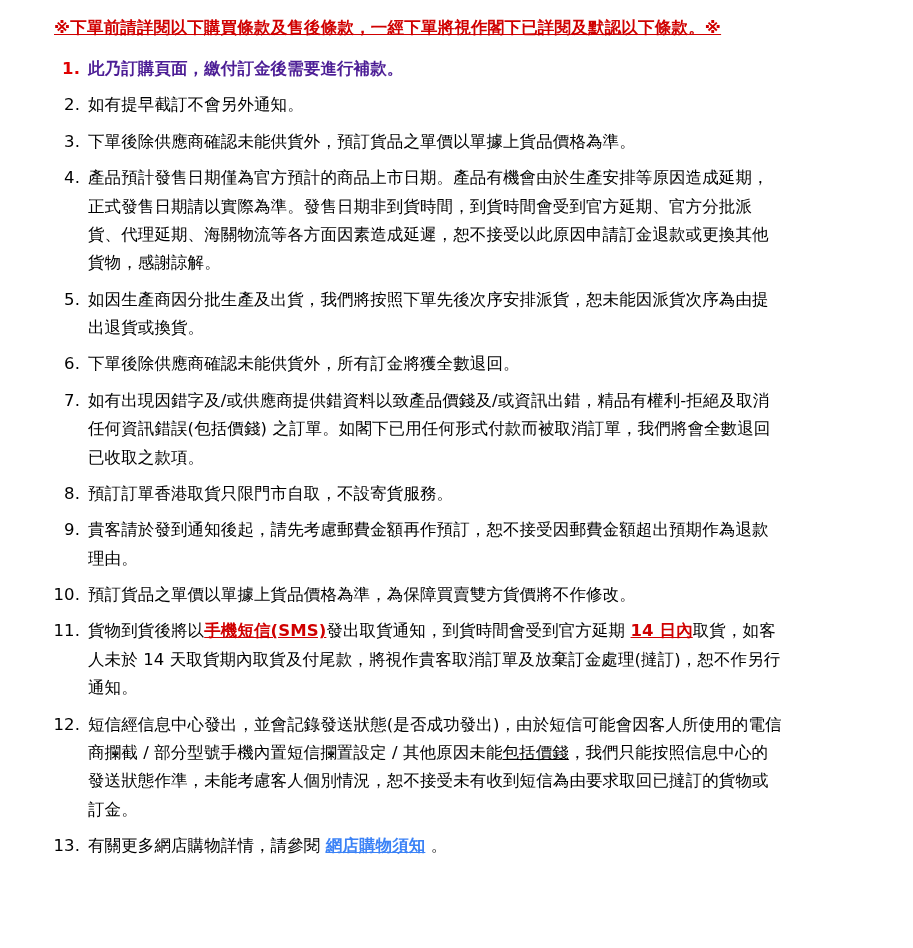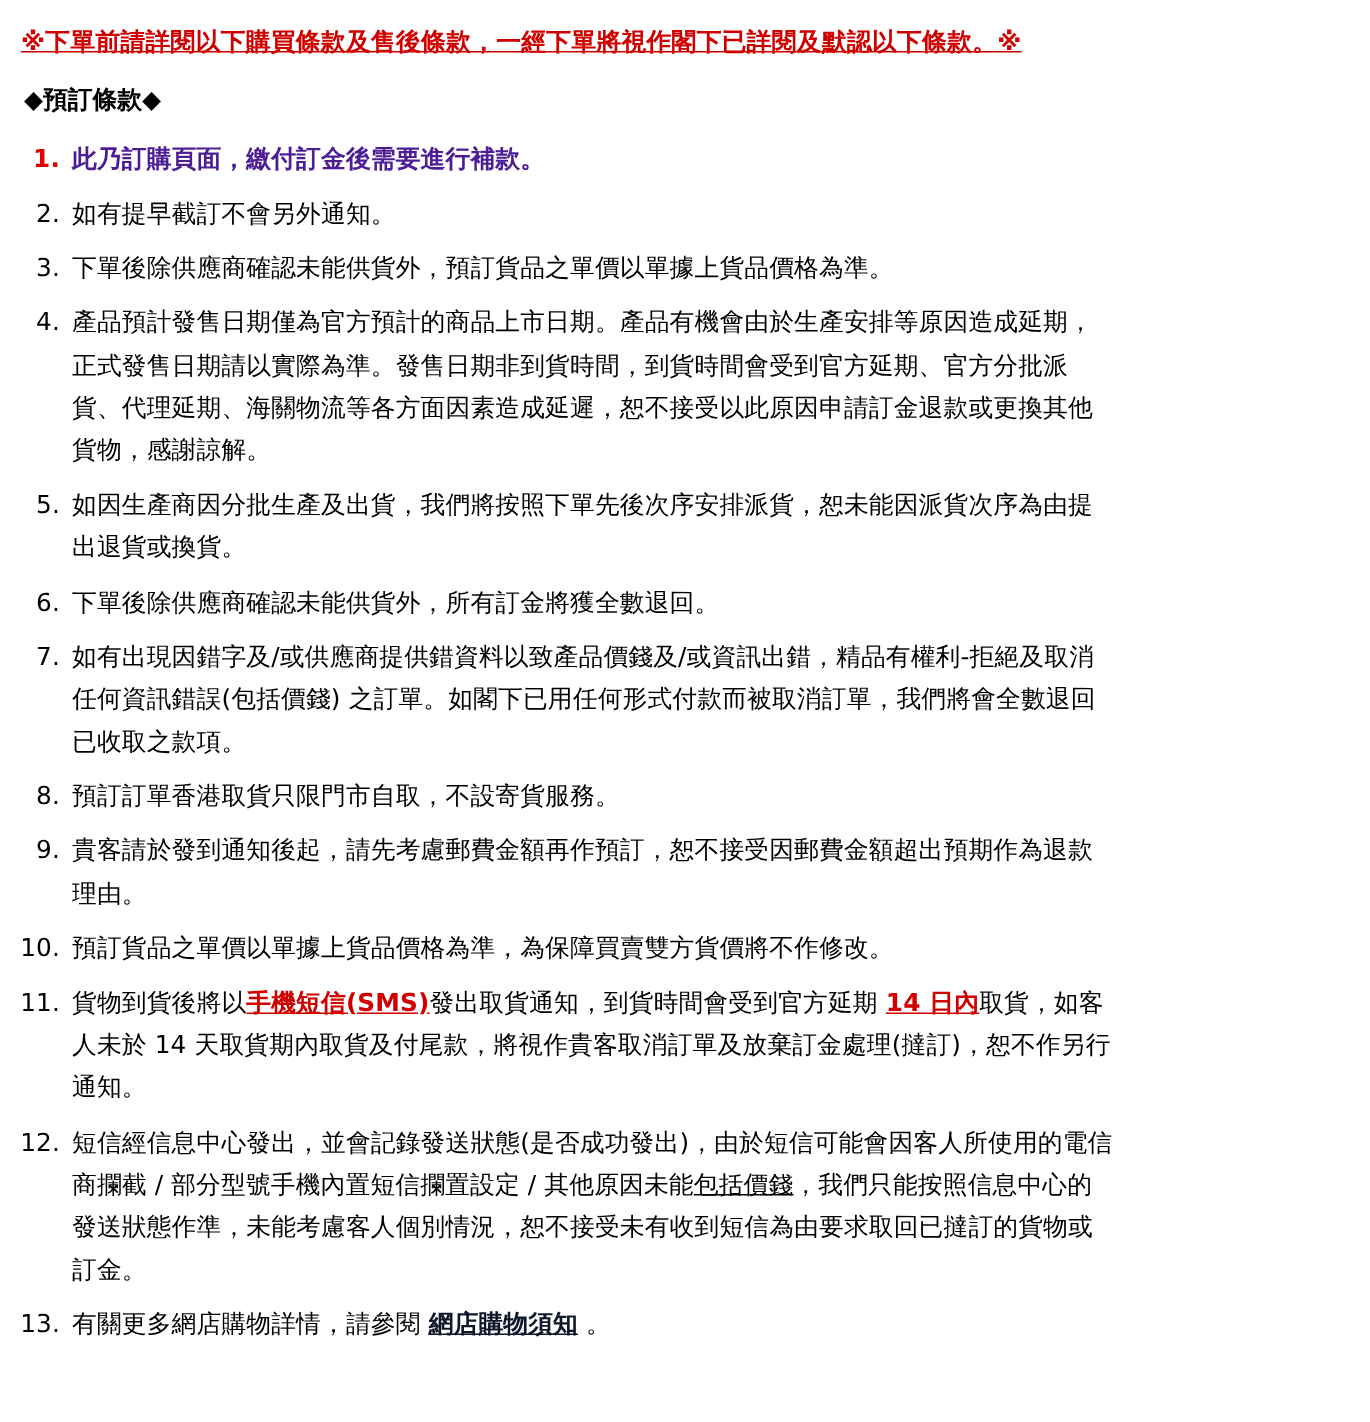--- a/index.html
+++ b/index.html
@@ -10,20 +10,21 @@
   body {
     width: 913px;
     min-height: 948px;
     font-family: "DejaVu Sans", "Liberation Sans", sans-serif;
     color: #000000;
   }
   .page {
     width: 752px;
     box-sizing: border-box;
     padding: 14px 10px 10px 10px;
+    margin-left: 40px;
   }
   .notice {
     color: #d00000;
     font-weight: bold;
     font-size: 16.5px;
     text-decoration: underline;
     letter-spacing: 0.2px;
     line-height: 1.4;
     margin: 2px 0 16px 4px;
   }
@@ -68,33 +69,32 @@
   .u-red {
     color: #d00000;
     text-decoration: underline;
     font-weight: bold;
     text-align: center;
   }
   .u-plain {
     text-decoration: underline;
   }
   a.store-link {
-    color: #0f172a;
+    color: #3b82f6;
     font-weight: bold;
   }
   .nowrap { white-space: nowrap; }
 </style>
 </head>
 <body>
 
 <div class="page">
 
   <div class="notice">※下單前請詳閱以下購買條款及售後條款，一經下單將視作閣下已詳閱及默認以下條款。※</div>
 
-  <div class="section-title">◆預訂條款◆</div>
 
   <ol class="terms">
 
     <li class="red">
       <span>此乃訂購頁面，繳付訂金後需要進行補款。</span>
     </li>
 
     <li>
       <span>如有提早截訂不會另外通知。</span>
     </li>

